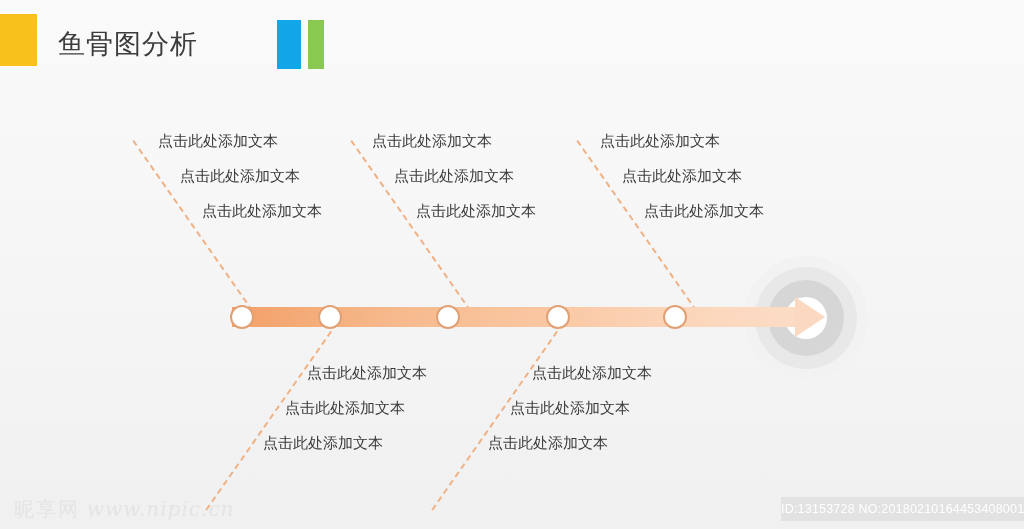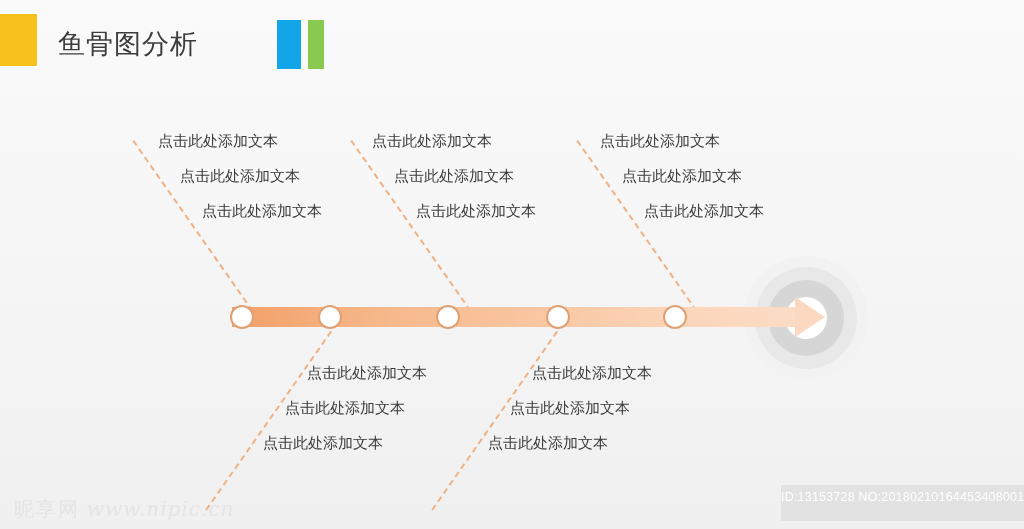--- a/index.html
+++ b/index.html
@@ -140,21 +140,21 @@
     font-style: normal;
     font-family: "DejaVu Sans", sans-serif;
     letter-spacing: 2px;
     margin-right: 7px;
   }
   .idbar {
     position: absolute;
     right: 0px;
     bottom: 8px;
     width: 243px;
-    height: 36px;
+    height: 24px;
     background: #e2e2e2;
     color: #ffffff;
     font-size: 12.5px;
     line-height: 24px;
     text-align: center;
     white-space: nowrap;
     letter-spacing: 0.2px;
   }
 </style>
 </head>

